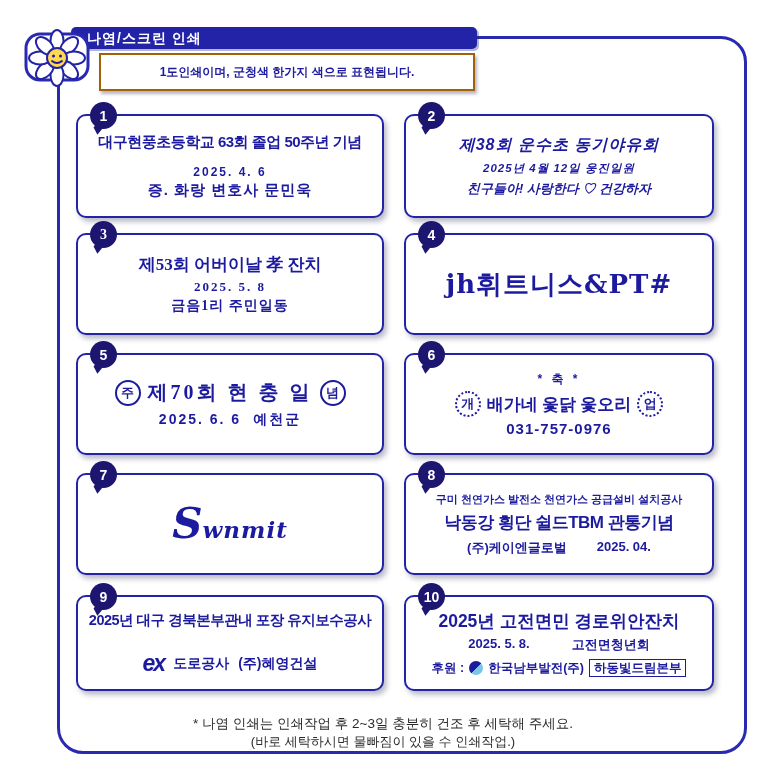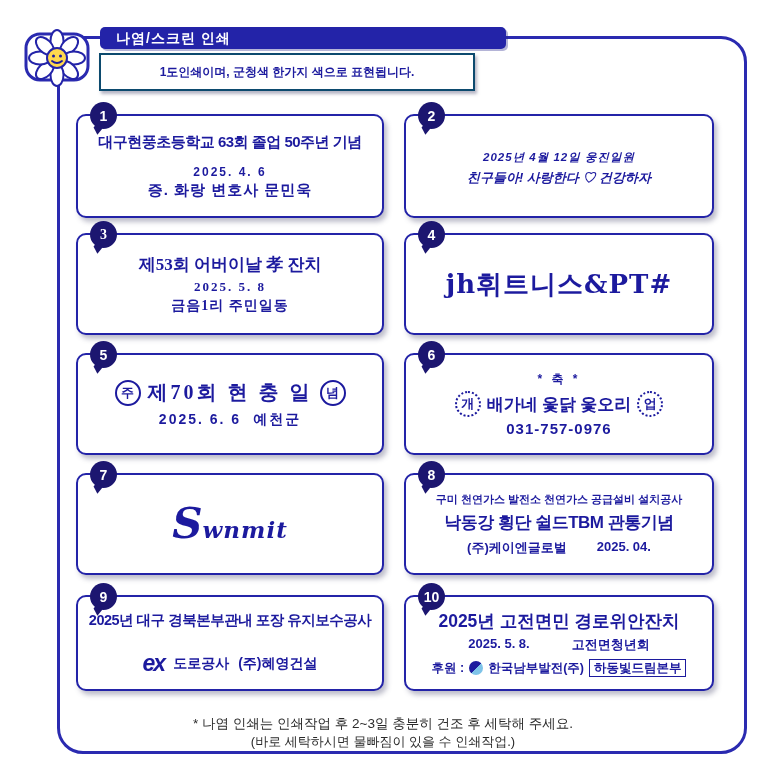--- a/index.html
+++ b/index.html
@@ -9,28 +9,28 @@
   }
   
   .frame{
     position:absolute;left:57px;top:36px;width:684px;height:712px;
     border:3px solid #2a2ab0;border-radius:26px;background:#ffffff;
   }
   
   .mascot{position:absolute;left:22px;top:26px;width:70px;height:66px;z-index:6;}
   
   .banner{
-    position:absolute;left:100px;top:27px;width:390px;height:22px;z-index:5;
+    position:absolute;left:71px;top:27px;width:390px;height:22px;z-index:5;
     background:#2323a8;border-radius:5px;color:#fff;font-weight:bold;font-size:14px;
     line-height:22px;padding-left:16px;letter-spacing:1px;
     box-shadow:2px 2px 0 rgba(40,40,140,.35);
   }
   .subtitle-box{
     position:absolute;left:99px;top:53px;width:372px;height:34px;z-index:4;
-    background:#fff;border:2px solid #0c4a6e;
+    background:#fff;border:2px solid #a16207;
     box-shadow:2px 3px 3px rgba(110,110,140,.5);
     display:flex;align-items:center;justify-content:center;
     font-weight:bold;font-size:12px;color:#1c1a9e;
   }
   
   .sample-box{
     position:absolute;background:#fff;border:2px solid #2323a8;border-radius:10px;
     box-shadow:3px 4px 5px rgba(110,110,140,.45);
     display:flex;flex-direction:column;align-items:center;justify-content:center;
     color:#1c1a9e;text-align:center;
@@ -145,20 +145,21 @@
 
 <div class="sample-box b1 pos-1">
   <div class="badge">1</div>
   <div class="l1">대구현풍초등학교 63회 졸업 50주년 기념</div>
   <div class="l2">2025. 4. 6</div>
   <div class="l3">증. 화랑 변호사 문민욱</div>
 </div>
 
 <div class="sample-box b2 pos-2">
   <div class="badge">2</div>
+  <div class="l1">제38회 운수초 동기야유회</div>
   <div class="l2">2025년 4월 12일 웅진일원</div>
   <div class="l3">친구들아! 사랑한다 ♡ 건강하자</div>
 </div>
 
 <div class="sample-box b3 pos-3">
   <div class="badge">3</div>
   <div class="l1">제53회 어버이날 孝 잔치</div>
   <div class="l2">2025. 5. 8</div>
   <div class="l3">금음1리 주민일동</div>
 </div>

